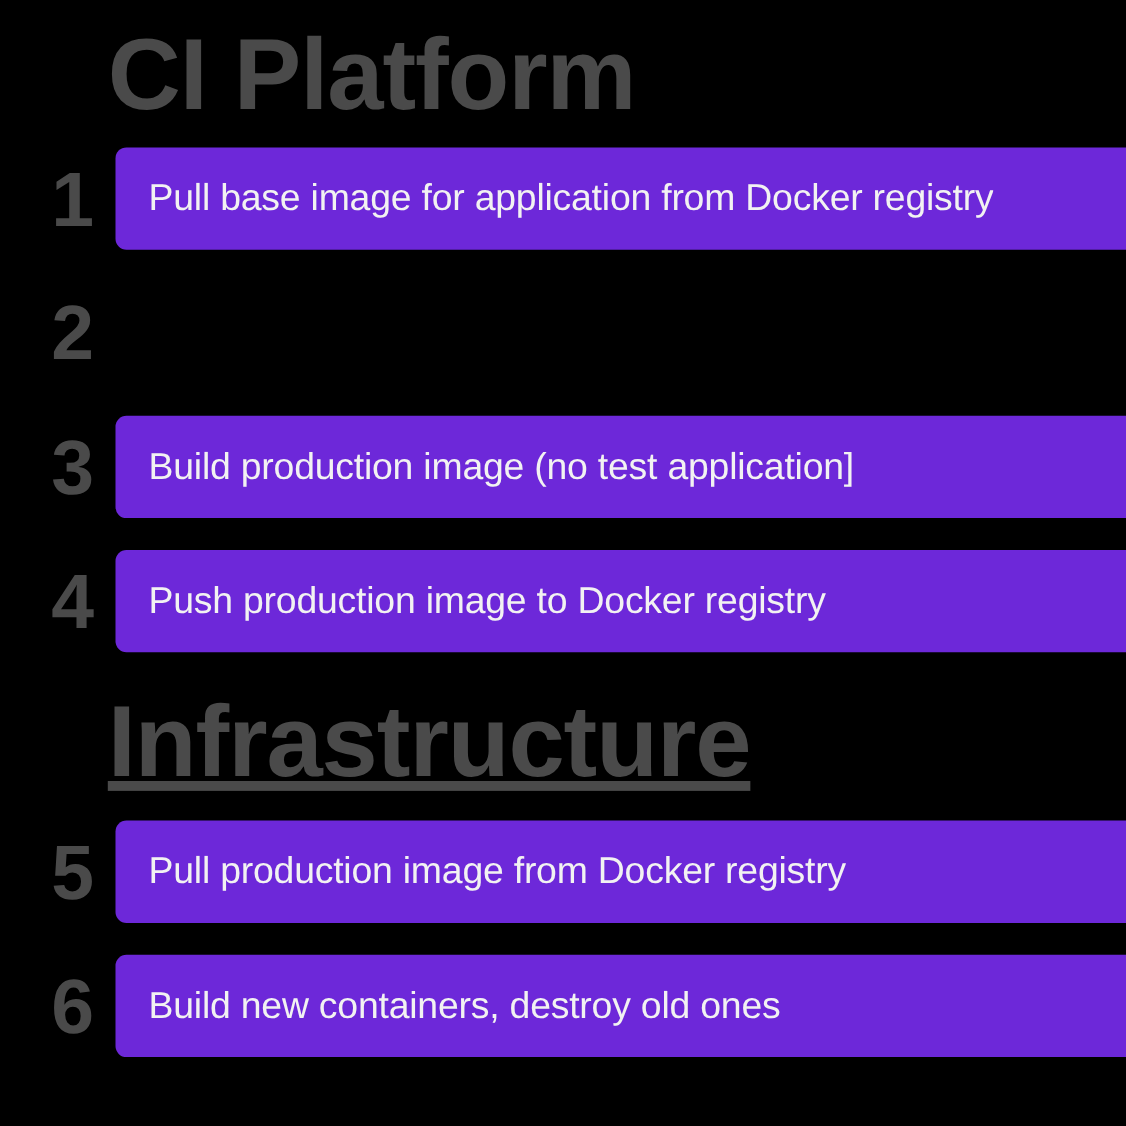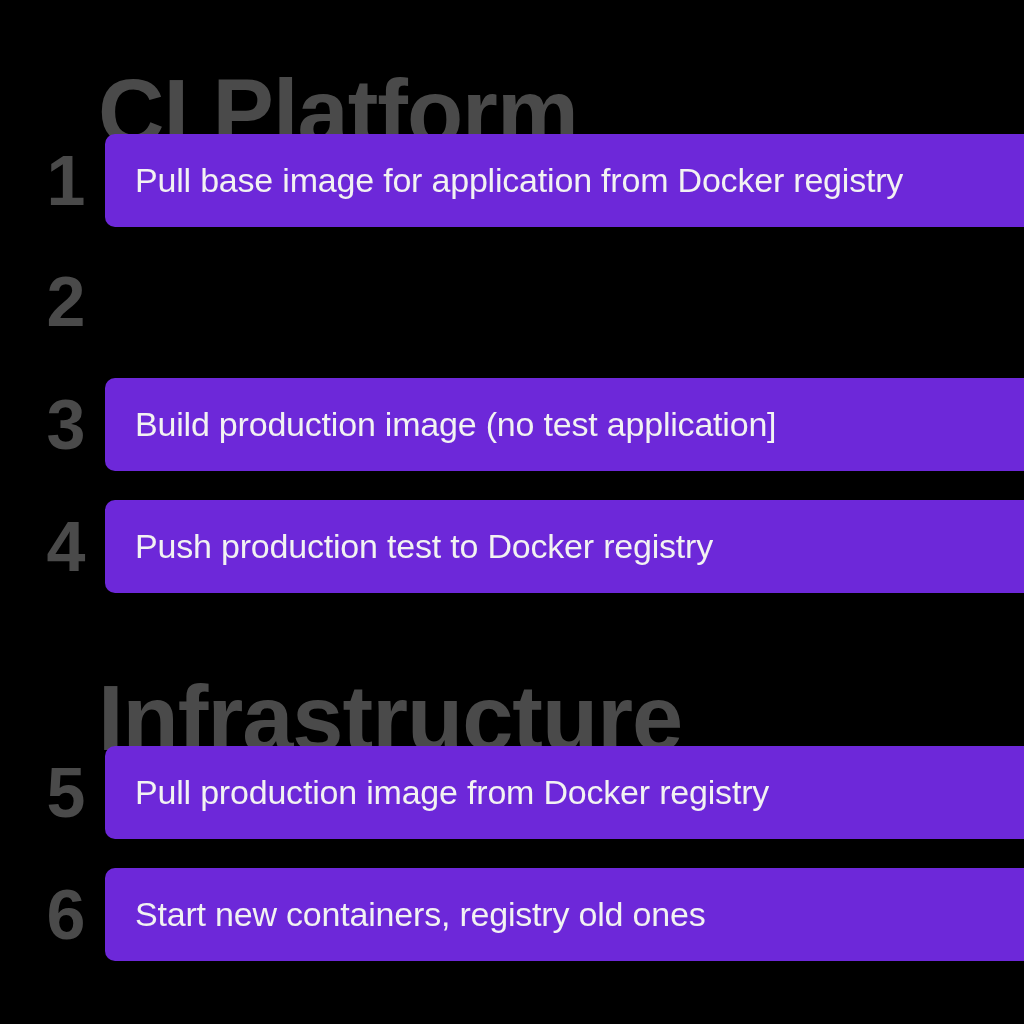--- a/index.html
+++ b/index.html
@@ -29,25 +29,24 @@
   .section-heading {
     position: absolute;
     left: 98px;
     color: #4a4a4a;
     font-weight: bold;
     font-size: 92px;
     line-height: 1;
     letter-spacing: -1px;
     white-space: nowrap;
     user-select: none;
-    margin-top: 44px;
   }
 
   #heading-ci      { top: 22px; }
-  #heading-infra   { top: 628px; }
+  #heading-infra   { top: 628px; text-decoration: underline; }
 
   
   .step-row {
     position: absolute;
     left: 0;
     width: 1024px;
     height: 93px;
   }
 
   .step-number {
@@ -118,33 +117,33 @@
   <div class="step-row" id="step-row-3">
     <div class="step-number">3</div>
     <div class="step-card">
       <span class="step-text">Build production image (no test application]</span>
     </div>
   </div>
 
   <div class="step-row" id="step-row-4">
     <div class="step-number">4</div>
     <div class="step-card">
-      <span class="step-text">Push production test to Docker registry</span>
+      <span class="step-text">Push production image to Docker registry</span>
     </div>
   </div>
 
   <div class="section-heading" id="heading-infra">Infrastructure</div>
 
   <div class="step-row" id="step-row-5">
     <div class="step-number">5</div>
     <div class="step-card">
       <span class="step-text">Pull production image from Docker registry</span>
     </div>
   </div>
 
   <div class="step-row" id="step-row-6">
     <div class="step-number">6</div>
     <div class="step-card">
-      <span class="step-text">Start new containers, registry old ones</span>
+      <span class="step-text">Build new containers, destroy old ones</span>
     </div>
   </div>
 
 </div>
 
 </body></html>

